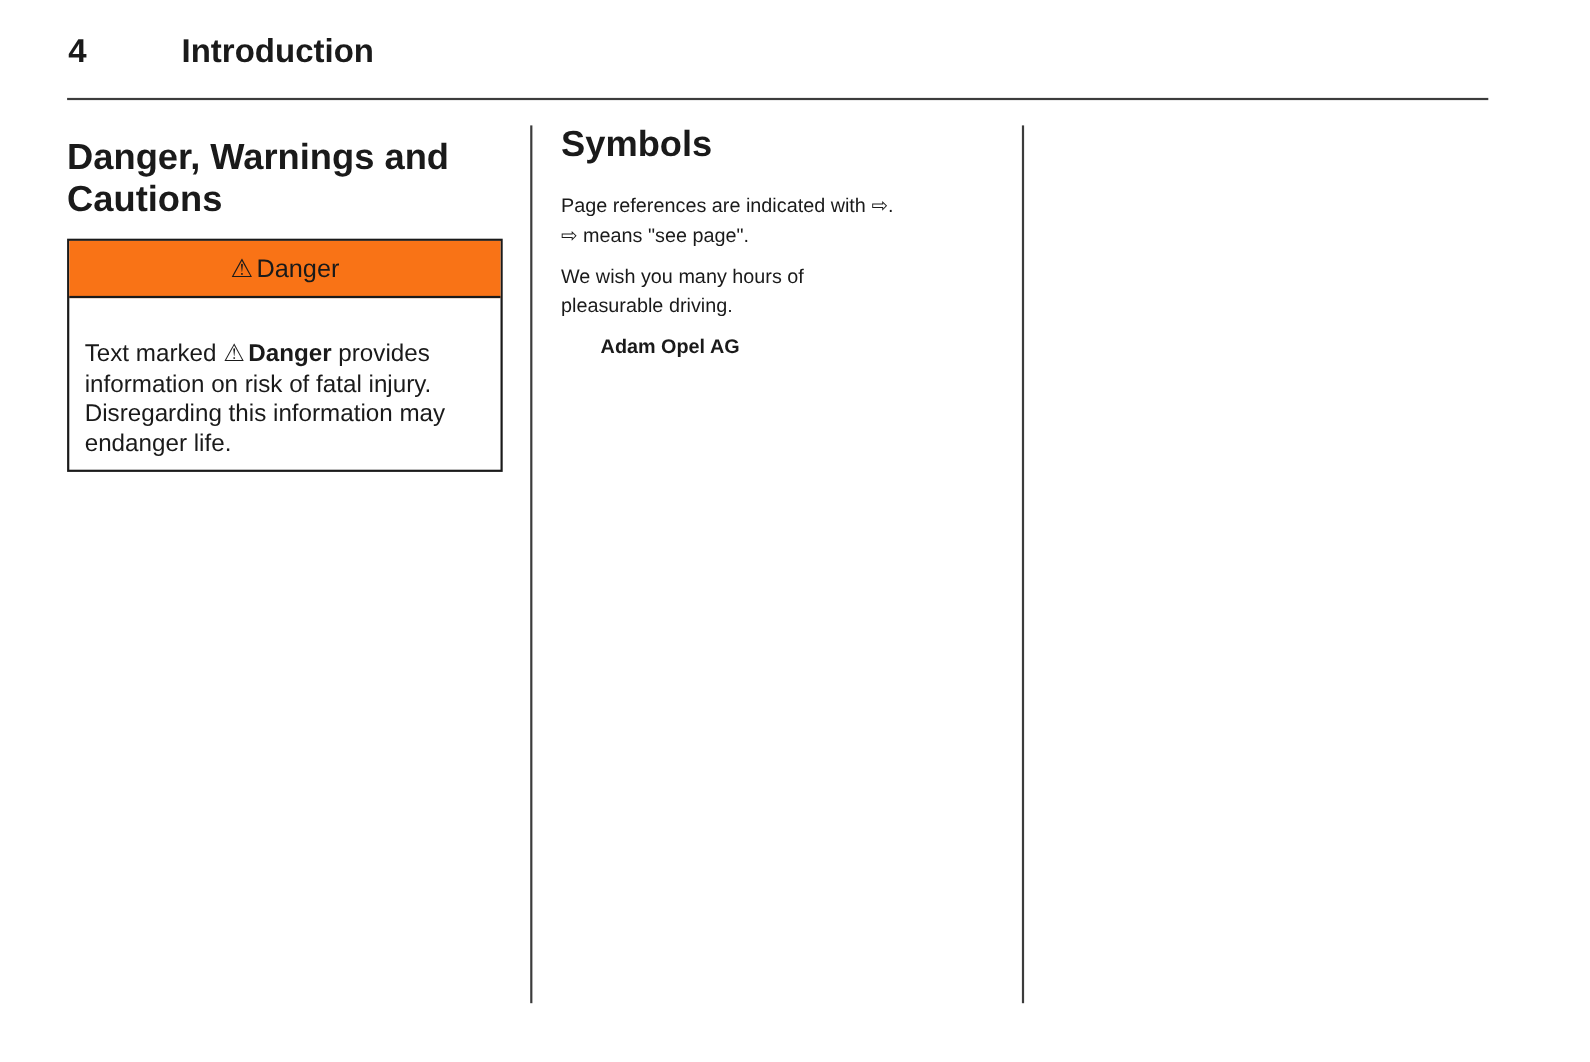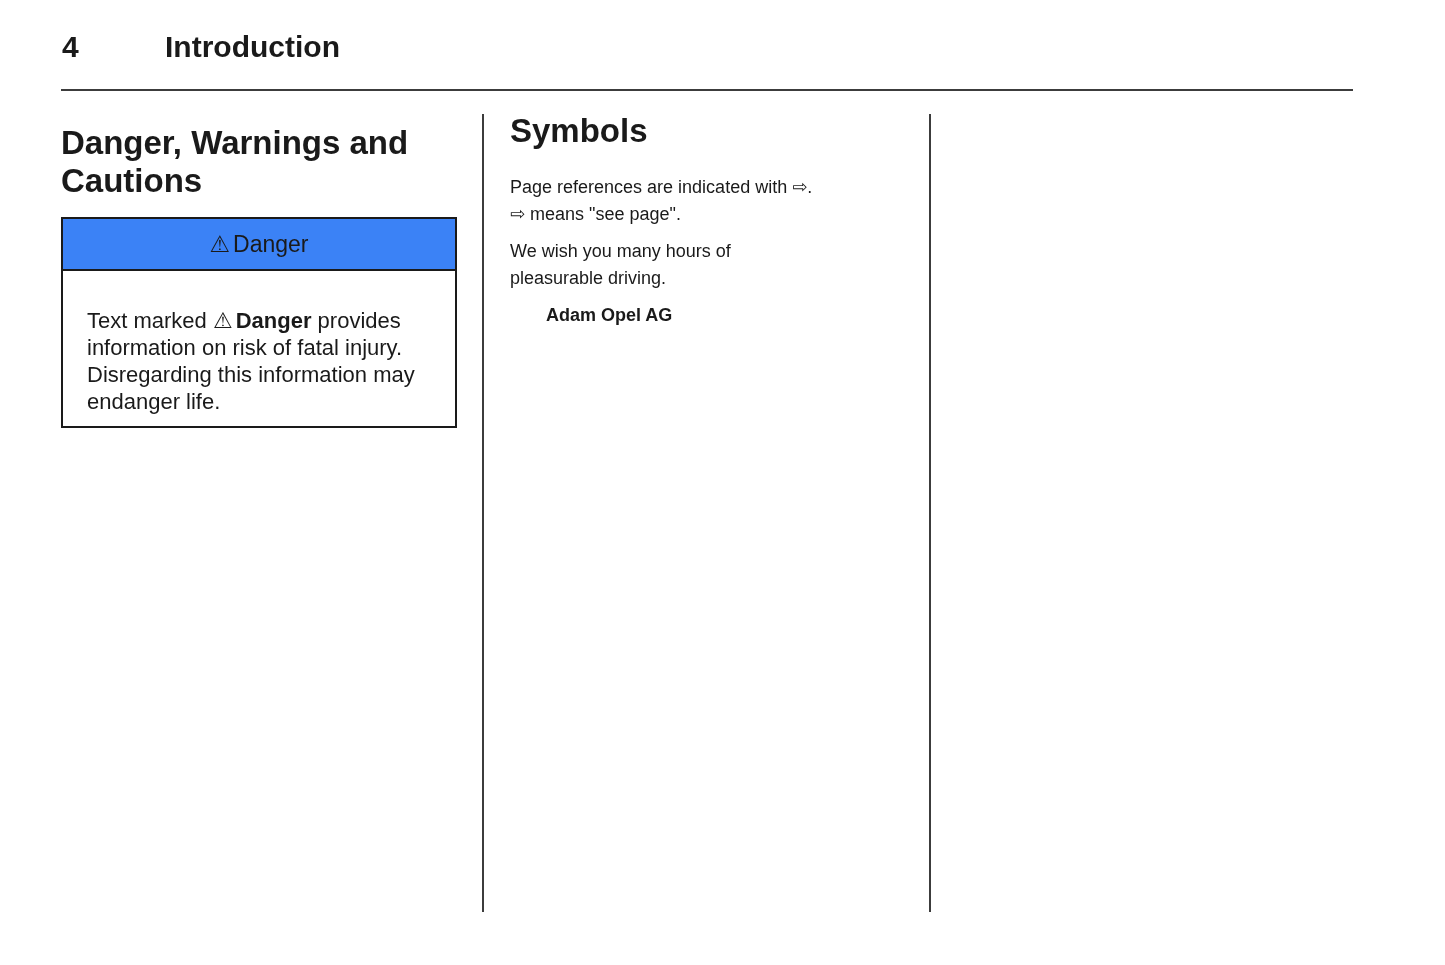--- a/index.html
+++ b/index.html
@@ -50,23 +50,23 @@
     border: 2px solid #1a1a1a;
     margin-bottom: 20px;
     background: #ffffff;
   }
   .box-header {
     height: 50px; line-height: 50px;
     text-align: center;
     font-size: 23px;
     border-bottom: 2px solid #1a1a1a;
   }
-  .box-header.shaded { background: #3b82f6; }
+  .box-header.shaded { background: #f97316; }
   .box-body {
-    padding: 9px 14px 11px 24px;
+    padding: 9px 14px 11px 14px;
     font-size: 22px; line-height: 27px;
     white-space: pre-line;
   }
   .box-body b { font-weight: bold; }
 
   .warn-glyph {
     font-family: "DejaVu Sans", sans-serif;
     margin-right: 3px;
   }
   .warn-glyph:empty { display: none; margin: 0; }

